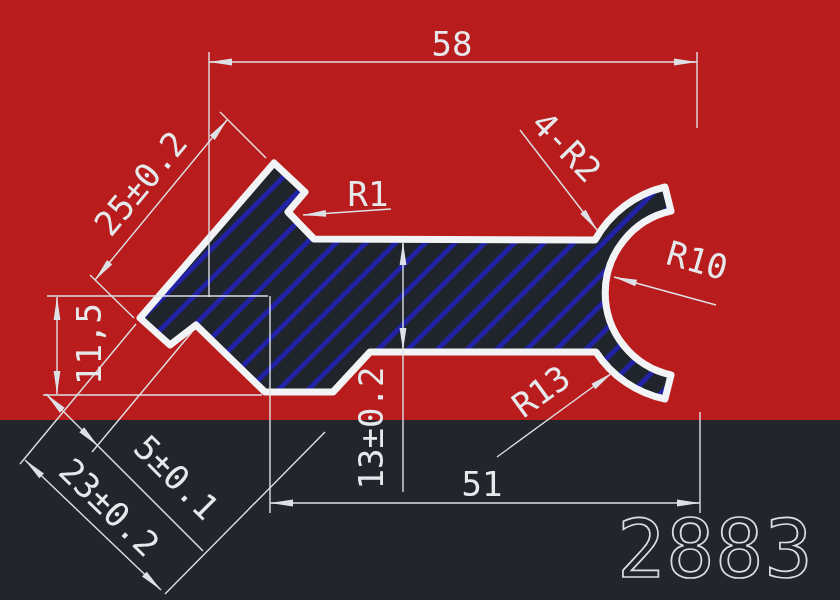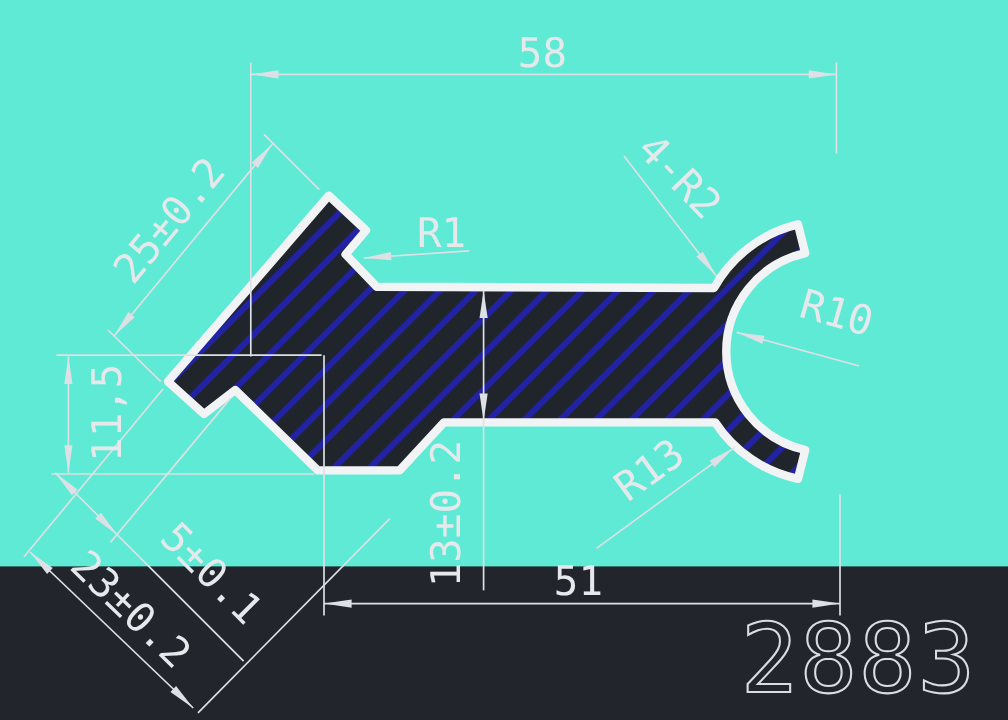--- a/index.html
+++ b/index.html
@@ -6,22 +6,22 @@
     margin: 0;
     padding: 0;
     background: #22262c;
     width: 840px;
     height: 600px;
     overflow: hidden;
   }
   .canvas-wrap {
     position: relative;
     width: 840px;
-    height: 472px;
-    background: #5eead4;
+    height: 420px;
+    background: #b91c1c;
   }
   svg { display: block; }
   .dim-text {
     font-family: "DejaVu Sans Mono", "Liberation Mono", monospace;
     font-size: 34px;
     fill: #e6e9ec;
     letter-spacing: 0px;
   }
   .part-number {
     font-family: "DejaVu Sans Mono", "Liberation Mono", monospace;

